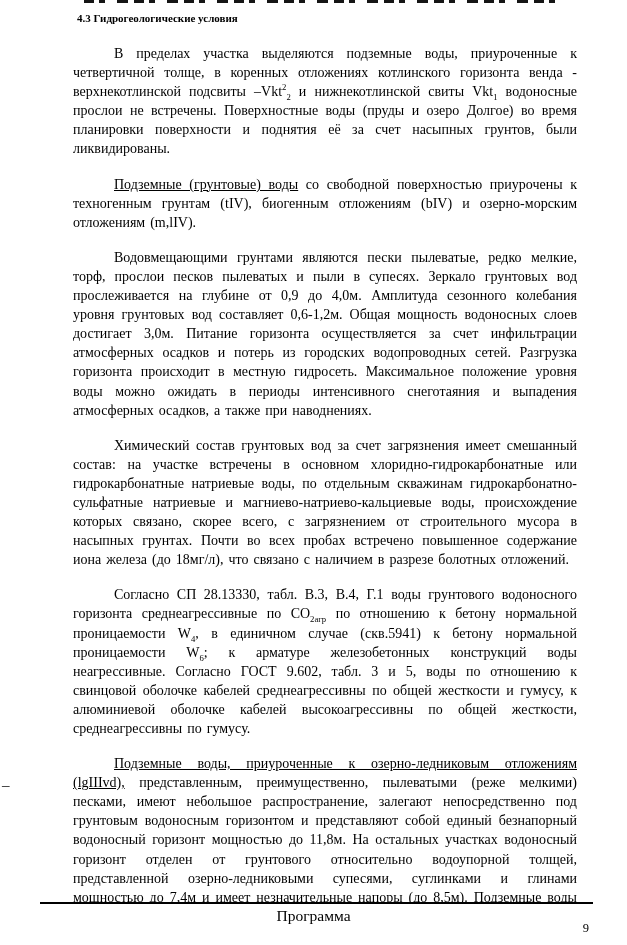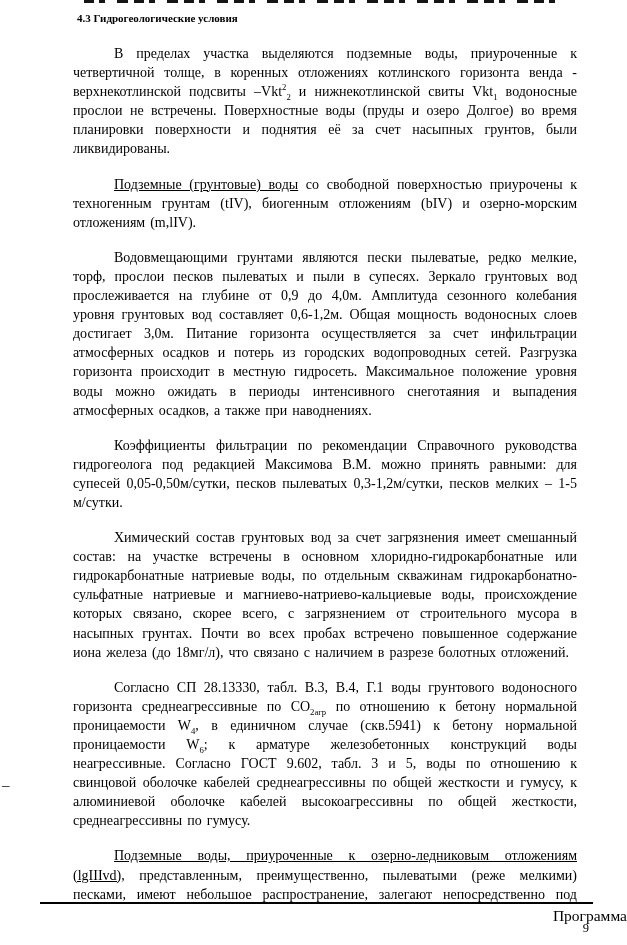--- a/index.html
+++ b/index.html
@@ -54,21 +54,21 @@
   }
   .footer-rule{
     position:absolute;
     left:40px;top:902px;
     width:553px;height:0;
     border-top:2px solid #000;
   }
   .footer-text{
     position:absolute;
     top:907px;left:0;width:100%;
-    text-align:right;
+    text-align:center;
     font-size:15.5px;
   }
   .page-number{
     position:absolute;
     top:921px;right:38px;
     font-size:12.5px;
   }
 </style>
 </head>
 <body>
@@ -76,21 +76,20 @@
 <div class="page">
 
   <div class="top-cutoff"></div>
 
   <main class="doc-body">
     <h1 class="heading">4.3 Гидрогеологические условия</h1>
 
   <p class="para"><span>В пределах участка выделяются подземные воды, приуроченные к четвертичной толще, в коренных отложениях котлинского горизонта венда - верхнекотлинской подсвиты –Vkt</span><sup>2</sup><sub>2</sub><span> и нижнекотлинской свиты Vkt</span><sub>1</sub><span> водоносные прослои не встречены. Поверхностные воды (пруды и озеро Долгое) во время планировки поверхности и поднятия её за счет насыпных грунтов, были ликвидированы.</span></p>
       <p class="para"><span class="lead">Подземные (грунтовые) воды</span><span> со свободной поверхностью приурочены к техногенным грунтам (tIV), биогенным отложениям (bIV) и озерно-морским отложениям (m,lIV).</span></p>
       <p class="para"><span>Водовмещающими грунтами являются пески пылеватые, редко мелкие, торф,  прослои песков  пылеватых и пыли в супесях. Зеркало грунтовых вод прослеживается на глубине от 0,9 до 4,0м. Амплитуда сезонного колебания уровня грунтовых вод составляет 0,6-1,2м. Общая мощность водоносных слоев достигает 3,0м. Питание горизонта осуществляется за счет инфильтрации атмосферных осадков и потерь из городских водопроводных сетей. Разгрузка горизонта происходит в местную гидросеть. Максимальное положение уровня воды можно ожидать в периоды интенсивного снеготаяния и выпадения атмосферных осадков, а также при наводнениях.</span></p>
-      <p class="para"><span>Коэффициенты фильтрации по рекомендации Справочного руководства гидрогеолога под редакцией Максимова В.М. можно принять равными: для супесей 0,05-0,50м/сутки, песков пылеватых 0,3-1,2м/сутки, песков мелких – 1-5 м/сутки.</span></p>
       <p class="para"><span>Химический состав грунтовых вод за счет загрязнения имеет смешанный состав: на участке встречены в основном хлоридно-гидрокарбонатные или гидрокарбонатные натриевые воды, по отдельным скважинам гидрокарбонатно-сульфатные натриевые и магниево-натриево-кальциевые воды, происхождение которых связано, скорее всего, с загрязнением от строительного мусора в насыпных грунтах. Почти во всех пробах встречено повышенное содержание иона железа (до 18мг/л), что связано с наличием в  разрезе болотных отложений.</span></p>
       <p class="para"><span>Согласно СП 28.13330, табл. В.3, В.4, Г.1 воды грунтового водоносного горизонта среднеагрессивные по СО</span><sub>2агр</sub><span> по отношению к бетону нормальной проницаемости W</span><sub>4</sub><span>, в единичном случае (скв.5941) к бетону нормальной проницаемости W</span><sub>6</sub><span>; к арматуре железобетонных конструкций воды неагрессивные. Согласно ГОСТ 9.602, табл. 3 и 5, воды по отношению к свинцовой оболочке кабелей среднеагрессивны по общей жесткости и гумусу, к алюминиевой оболочке кабелей высокоагрессивны по общей жесткости, среднеагрессивны по гумусу.</span></p>
       <p class="para"><span class="lead">Подземные воды, приуроченные к озерно-ледниковым отложениям (lgIIIvd),</span><span> представленным, преимущественно, пылеватыми (реже мелкими) песками, имеют небольшое распространение, залегают непосредственно под грунтовым водоносным горизонтом и представляют собой единый безнапорный водоносный горизонт мощностью до 11,8м. На остальных участках водоносный горизонт отделен от грунтового относительно водоупорной толщей, представленной озерно-ледниковыми супесями, суглинками и глинами мощностью до 7,4м и имеет незначительные напоры  (до 8,5м). Подземные воды вскрыты на глубинах 3,1 - 13,5м. Мощность водоносных песков изменяется от 0,0 до 7,7м. Пьезометрический уровень устанавливается на глубинах 1,3-4,5м.</span></p>
     </main>
 
   <div class="margin-dash">–</div>
 
   <div class="footer-rule"></div>
 
   <div class="footer-text">Программа</div>

